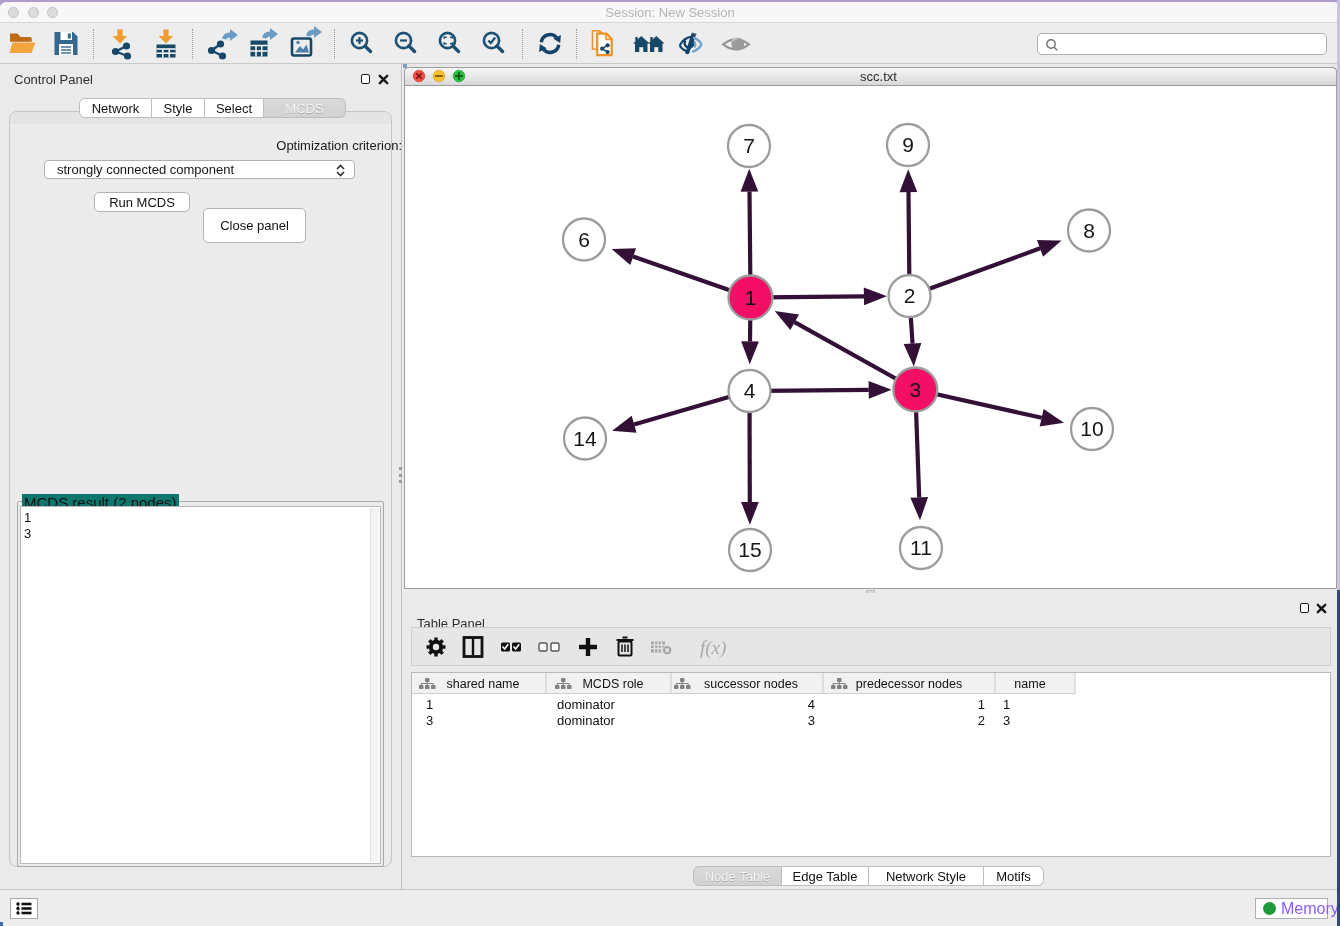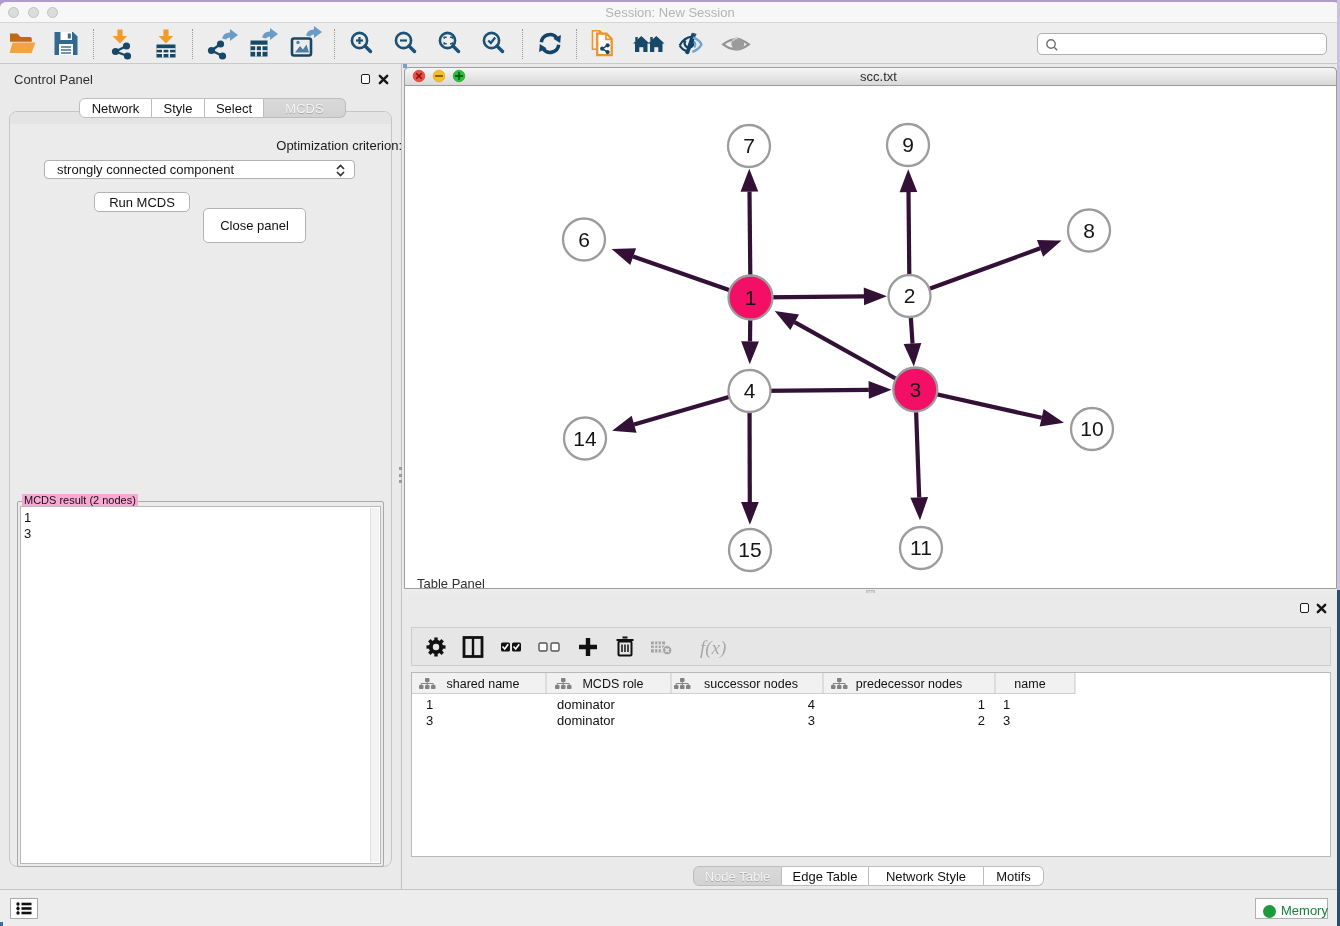--- a/index.html
+++ b/index.html
@@ -211,21 +211,21 @@
 <div class="abs" style="left:44px;top:160px;width:311px;height:19px;background:#fff;border:1px solid #b0b0b0;border-radius:4px;font-size:13px;color:#151515;line-height:17px;padding-left:12px">strongly connected component
 <svg width="11" height="13" style="position:absolute;right:8px;top:3px" viewBox="0 0 11 13">
       <path d="M2 5 L5.5 1.5 L9 5" fill="none" stroke="#333" stroke-width="1.7"></path>
       <path d="M2 8 L5.5 11.5 L9 8" fill="none" stroke="#333" stroke-width="1.7"></path>
     </svg>
 </div>
 <div class="btn" style="left:94px;top:192px;width:96px;height:20px">Run MCDS</div>
 <div class="btn" style="left:203px;top:208px;width:103px;height:35px">Close panel</div>
 
 <div class="abs" style="left:17px;top:501px;width:367px;height:366px;border:1px solid #a9a9a9;border-radius:2px"></div>
-<div class="abs" style="left:22px;top:494px;background:#f9a8d4;font-size:11px;color:#111;padding:0 2px">MCDS result (2 nodes)</div>
+<div class="abs" style="left:22px;top:494px;background:#0f766e;font-size:15px;color:#111;padding:0 2px">MCDS result (2 nodes)</div>
 <div class="abs" style="left:20px;top:506px;width:361px;height:358px;background:#fff;border:1px solid #b9b9b9">
 <div style="position:absolute;left:3px;top:3px;font-size:13px;color:#111;line-height:16px">1<br>3</div>
 <div style="position:absolute;right:1px;top:1px;width:9px;height:354px;background:#f3f3f3;border-left:1px solid #e0e0e0"></div>
 </div>
 
 <div class="abs" style="left:403px;top:64px;width:937px;height:525px;background:#e9e9e9"></div>
 <div class="abs" style="left:403px;top:64px;width:4px;height:4px;background:#7d9cc0"></div>
 <div class="abs" style="left:404px;top:67px;width:933px;height:522px;border:1px solid #9e9e9e;border-radius:5px 5px 0 0;background:#fff"></div>
 <div class="abs" style="left:404px;top:67px;width:933px;height:19px;background:linear-gradient(#f6f6f6,#d8d8d8);border-radius:5px 5px 0 0;border:1px solid #9e9e9e;border-bottom:1px solid #9a9a9a"></div>
 <div class="abs" style="left:412px;top:69px;width:933px;text-align:center;font-size:13px;font-weight:500;color:#2d2d2d">scc.txt</div>
@@ -294,21 +294,21 @@
 </svg>
 
 <div class="abs" style="left:399px;top:467px;width:4px;height:16px;display:flex;flex-direction:column;justify-content:space-between">
     <i style="width:3px;height:3px;background:#9a9a9a;display:block"></i>
     <i style="width:3px;height:3px;background:#9a9a9a;display:block"></i>
     <i style="width:3px;height:3px;background:#9a9a9a;display:block"></i>
   </div>
 <div class="abs" style="left:866px;top:590px;width:9px;height:6px;background:#d7d7d7;border:1px solid #bdbdbd"></div>
 
 <div class="abs" style="left:403px;top:593px;width:937px;height:296px;background:#eaeaea"></div>
-<div class="abs hdr" style="left:417px;top:576px">Table Panel</div>
+<div class="abs hdr" style="left:417px;top:616px">Table Panel</div>
 <div class="abs" style="left:1300px;top:603px;width:9px;height:10px;border:1.6px solid #1b1b1b;border-radius:2px;background:#fff"></div>
 <svg class="abs" style="left:1316px;top:603px" width="11" height="11" viewBox="0 0 11 11">
     <path d="M1.8 1.8 L9.2 9.2 M9.2 1.8 L1.8 9.2" stroke="#161616" stroke-width="2.4" stroke-linecap="round"></path>
   </svg>
 
 <div class="abs" style="left:411px;top:627px;width:920px;height:39px;background:#e6e6e6;border:1px solid #cdcdcd"></div>
 <svg class="abs" style="left:411px;top:627px" width="330" height="39" viewBox="0 0 330 39">
 <g transform="translate(25,20)">
       <circle cx="0" cy="0" r="5.2" fill="none" stroke="#111" stroke-width="4"></circle>
       <circle cx="0" cy="0" r="2.6" fill="#e6e6e6"></circle>
@@ -440,20 +440,20 @@
         <circle cx="2" cy="2" r="1.7"></circle>
         <circle cx="2" cy="6.5" r="1.7"></circle>
         <circle cx="2" cy="11" r="1.7"></circle>
         <rect x="5.5" y="0.7" width="10" height="2.6"></rect>
         <rect x="5.5" y="5.2" width="10" height="2.6"></rect>
         <rect x="5.5" y="9.7" width="10" height="2.6"></rect>
       </g>
       <line x1="2" y1="2" x2="2" y2="11" stroke="#111" stroke-width="0.9" stroke-dasharray="1 1.2"></line>
     </svg>
 </div>
-<div class="abs" style="left:1255px;top:898px;width:73px;height:21px;background:#fdfdfd;border:1px solid #b0b0b0;font-size:13px;color:#15803d;display:flex;align-items:flex-end">
+<div class="abs" style="left:1255px;top:898px;width:73px;height:21px;background:#fdfdfd;border:1px solid #b0b0b0;font-size:16px;color:#8b5cf6;display:flex;align-items:center">
 <span style="width:13px;height:13px;border-radius:50%;background:#1d9b3a;margin-left:7px;flex:none"></span>
     <span style="margin-left:5px">Memory</span>
 </div>
 
 <div class="abs" style="left:1337px;top:0;width:3px;height:590px;background:#cdc2de"></div>
 <div class="abs" style="left:1337px;top:590px;width:3px;height:336px;background:#2c4d71"></div>
 <div class="abs" style="left:0;top:922px;width:3px;height:4px;background:#3a6ea8"></div>
 
 </body></html>

